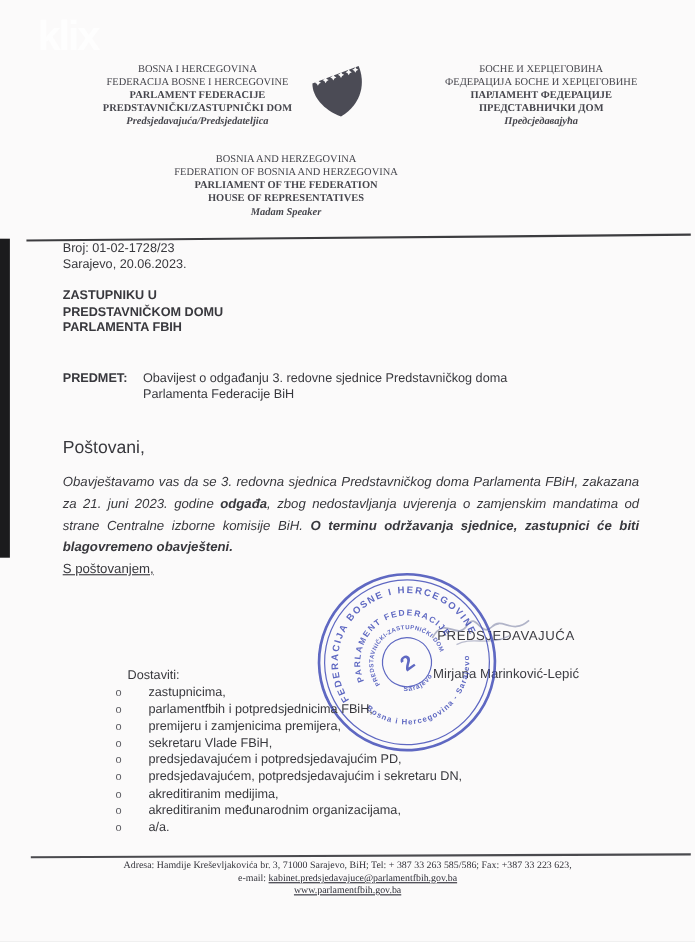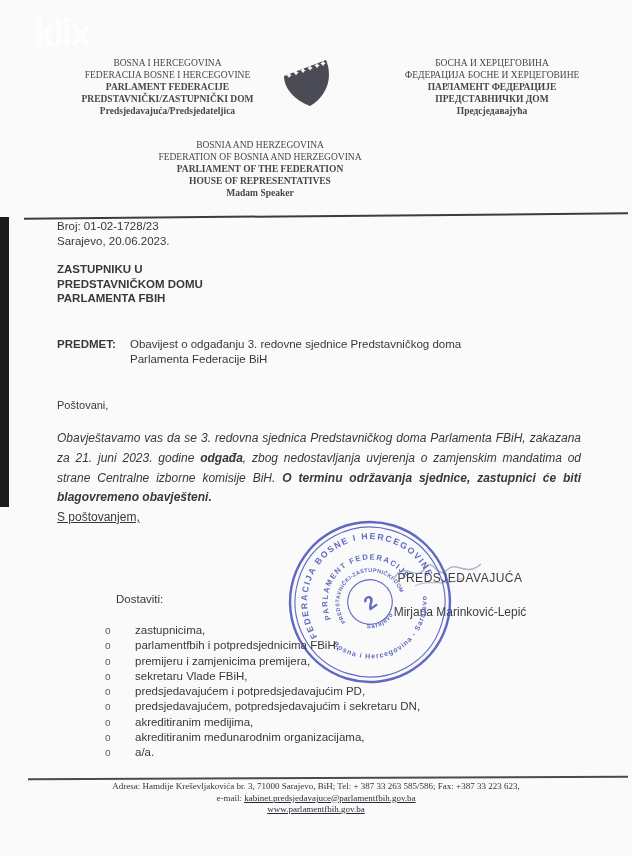--- a/index.html
+++ b/index.html
@@ -6,41 +6,41 @@
   .page{position:relative;width:632px;height:856px;background:#fbfafa;overflow:hidden;
         font-family:"Liberation Sans",sans-serif;color:#38383d;margin:0 auto;}
   .abs{position:absolute;}
   .serif{font-family:"Liberation Serif",serif;}
   .b{font-weight:bold;}
   .watermark{left:34px;top:12px;font-size:38px;font-weight:bold;letter-spacing:-2px;
              color:#ffffff;opacity:.8;font-family:"Liberation Sans",sans-serif;}
   
   .col-lines{font-size:9.5px;line-height:12px;text-align:center;color:#46464d;}
   .col-lines div:nth-child(3),.col-lines div:nth-child(4){font-weight:bold;}
-  .col-lines div:nth-child(5){font-weight:bold;}
-  .hdr-left{left:40px;top:57px;width:255px;}
+  .col-lines div:nth-child(5){font-weight:bold;font-style:italic;}
+  .hdr-left{left:52px;top:57px;width:255px;}
   .hdr-right{left:372px;top:57px;width:240px;}
   .hdr-en{left:0;top:139px;width:520px;}
   .emblem{left:276px;top:56px;}
   
   .rule1{left:24px;top:215px;width:604px;height:2px;background:#3c3c3f;transform:rotate(-0.5deg);}
   .edge-strip{left:0;top:217px;width:9px;height:290px;background:#1b1b1d;}
   .rule2{left:28px;top:777px;width:600px;height:1.6px;background:#4a4a4e;transform:rotate(-0.25deg);}
   
   .ref{left:57px;top:219px;font-size:11.5px;line-height:14.5px;}
   .recipient{left:57px;top:262px;font-size:11.5px;line-height:14.5px;font-weight:bold;}
   .subject{left:57px;top:337px;width:540px;font-size:11.5px;line-height:15px;padding-left:73px;box-sizing:border-box;}
   .subject .lbl{position:absolute;left:0;top:0;font-weight:bold;}
-  .salutation{left:57px;top:399px;font-size:11px;}
+  .salutation{left:57px;top:399px;font-size:16px;}
   .paragraph{left:57px;top:429px;width:524px;font-size:12px;line-height:19.8px;text-align:justify;font-style:italic;}
   .closing{left:57px;top:510px;font-size:12px;text-decoration:underline;}
   .sig{left:345px;top:571px;width:230px;text-align:center;font-size:12px;}
   .sig .sig-title{font-weight:normal;letter-spacing:.5px;color:#3c3c42;}
   .sig .sig-name{margin-top:20px;color:#3c3c42;}
-  .dist-label{left:68px;top:593px;font-size:11.5px;padding-left:48px;}
+  .dist-label{left:68px;top:608px;font-size:11.5px;padding-left:48px;}
   .dist-list{left:105px;top:623px;list-style:none;margin:0;padding:0;font-size:11.5px;}
   .dist-list li{line-height:15.3px;white-space:nowrap;}
   .dist-list .bullet{display:inline-block;width:30px;color:#5a5a60;font-size:10px;}
   
   .stamp{left:287px;top:519px;opacity:.82;}
   .stamp text{fill:var(--stamp-color,#3d49b6);font-family:"Liberation Sans",sans-serif;font-weight:bold;}
   .stamp circle{stroke:var(--stamp-color,#3d49b6);fill:none;}
   .squiggle{left:385px;top:550px;opacity:.65;}
   
   .footer{left:0;top:781px;width:632px;text-align:center;font-size:9px;line-height:11.5px;color:#33333a;}
@@ -67,21 +67,21 @@
       <path d="M12,19 l1,-1.8 1.8,-1 -1.8,-1 -1,-1.8 -1,1.8 -1.8,1 1.8,1 Z" transform="translate(1,3)"></path>
       <path d="M19,16.6 l1,-1.8 1.8,-1 -1.8,-1 -1,-1.8 -1,1.8 -1.8,1 1.8,1 Z" transform="translate(1,3)"></path>
       <path d="M26,14.2 l1,-1.8 1.8,-1 -1.8,-1 -1,-1.8 -1,1.8 -1.8,1 1.8,1 Z" transform="translate(1,3)"></path>
       <path d="M33,11.8 l1,-1.8 1.8,-1 -1.8,-1 -1,-1.8 -1,1.8 -1.8,1 1.8,1 Z" transform="translate(1,3)"></path>
       <path d="M40,9.4 l1,-1.8 1.8,-1 -1.8,-1 -1,-1.8 -1,1.8 -1.8,1 1.8,1 Z" transform="translate(1,3)"></path>
       <path d="M46,7.2 l1,-1.8 1.8,-1 -1.8,-1 -1,-1.8 -1,1.8 -1.8,1 1.8,1 Z" transform="translate(1,3)"></path>
     </g>
   </svg>
 
   <div class="abs hdr-right serif col-lines">
-      <div>БОСНА И ХЕРЦЕГОВИНА</div>
+      <div>БОСНЕ И ХЕРЦЕГОВИНА</div>
       <div>ФЕДЕРАЦИЈА БОСНЕ И ХЕРЦЕГОВИНЕ</div>
       <div>ПАРЛАМЕНТ ФЕДЕРАЦИЈЕ</div>
       <div>ПРЕДСТАВНИЧКИ ДОМ</div>
       <div>Предсједавајућа</div>
     </div>
 
   <div class="abs hdr-en serif col-lines">
       <div>BOSNIA AND HERZEGOVINA</div>
       <div>FEDERATION OF BOSNIA AND HERZEGOVINA</div>
       <div>PARLIAMENT OF THE FEDERATION</div>

